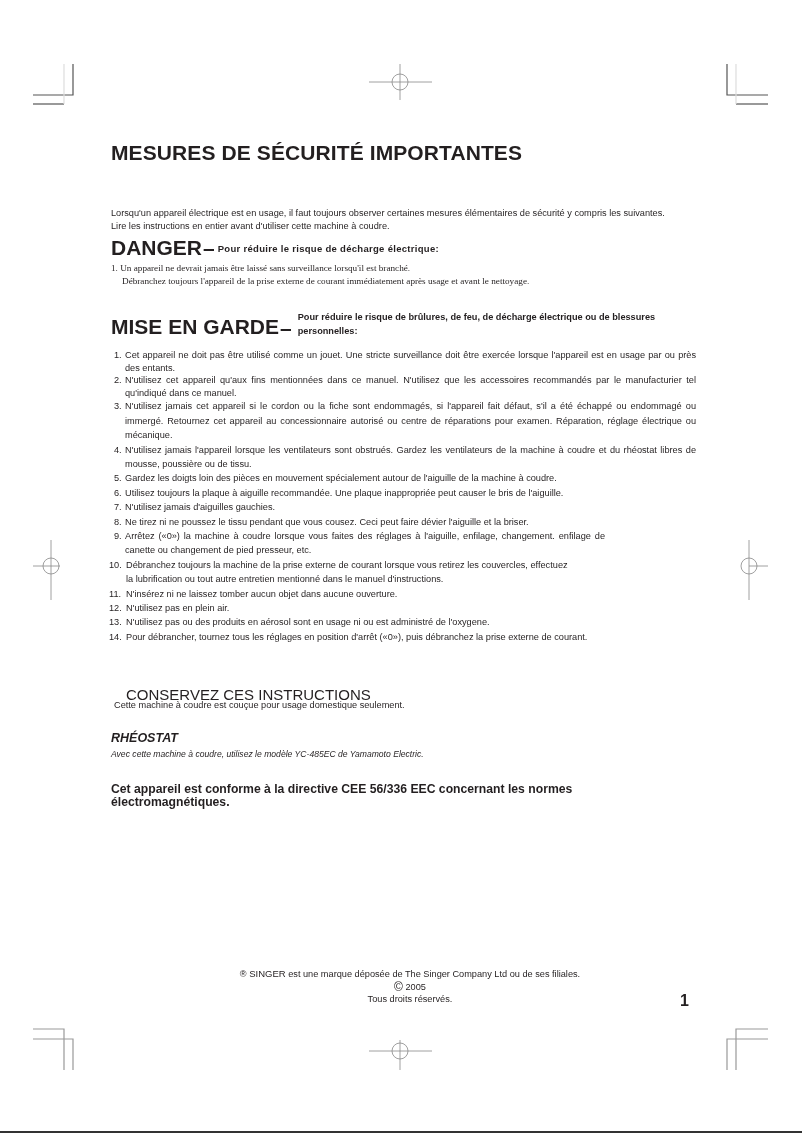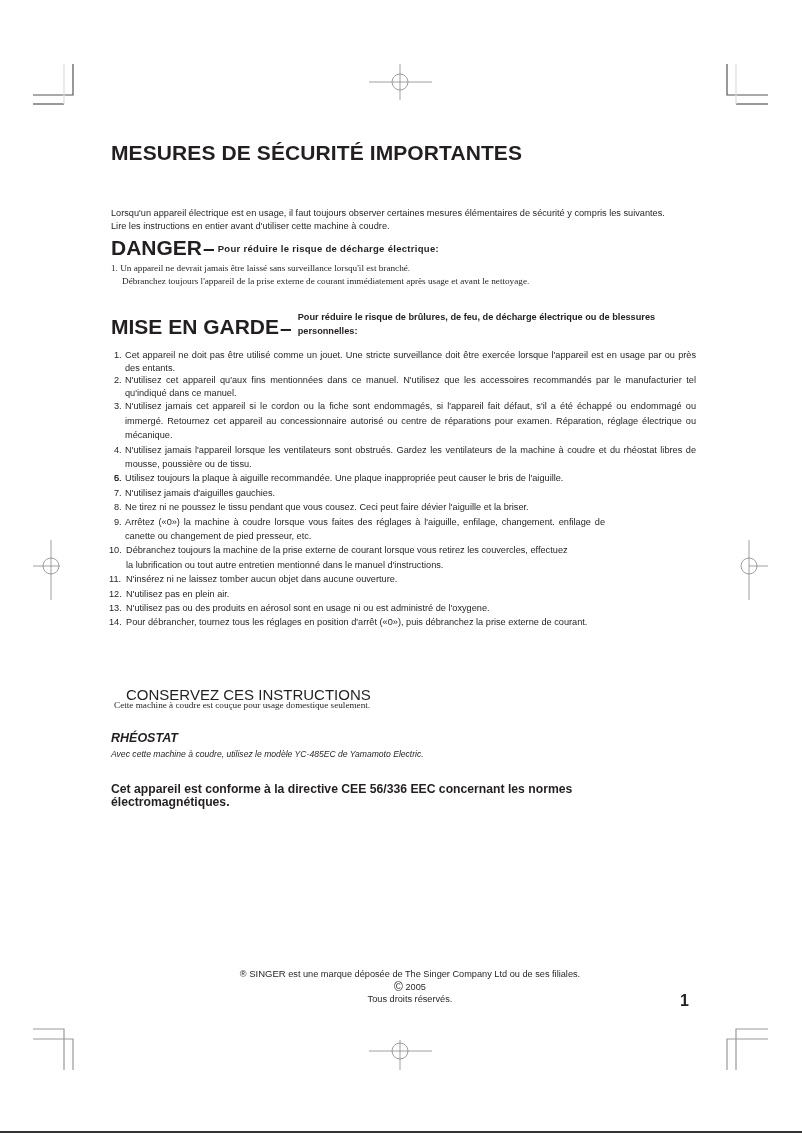--- a/index.html
+++ b/index.html
@@ -29,21 +29,21 @@
     .warn-sub { font-size: 9.2px; font-weight: bold; line-height: 13.5px; width: 380px; margin-left: 3px; padding-bottom: 2px; }
 
     .warn-list { left: 111px; top: 349px; width: 585px; list-style: none; margin: 0; padding: 0; }
     .warn-list li { position: relative; padding-left: 14px; text-align: justify; }
     .warn-list li .num { position: absolute; left: 3px; top: 0; }
     .warn-list li.two .num { left: -2px; }
     .warn-list li.two { padding-left: 15px; }
     .warn-list li.tight { line-height: 14.4px; }
 
     .h2 { left: 111px; top: 671px; font-size: 15px; font-weight: normal; margin: 15px; white-space: nowrap; }
-    .domestic { left: 114px; top: 699px; font-family: Liberation Serif, serif; }
+    .domestic { left: 114px; top: 699px; }
     .rheo-title { left: 111px; top: 731px; font-size: 12.5px; font-weight: bold; font-style: italic; }
     .rheo-text { left: 111px; top: 749px; font-size: 8.6px; font-style: italic; }
     .conform { left: 111px; top: 783px; width: 560px; font-size: 12.2px; font-weight: bold; line-height: 13px; }
 
     .footer { left: 200px; top: 968px; width: 420px; text-align: center; font-size: 9.2px; line-height: 12.5px; }
     .footer .brand { font-size: 9.5px; }
     .copy { display: inline-block; font-size: 12px; vertical-align: -1px; }
     .page-num { left: 680px; top: 992px; font-size: 16px; font-weight: bold; }
   </style>
 </head>
@@ -102,21 +102,21 @@
   <span class="big-label">MISE EN GARDE</span>
     <span class="dash">–</span>
   <span class="warn-sub">Pour réduire le risque de brûlures, de feu, de décharge électrique ou de blessures personnelles:</span>
 </div>
 
 <ol class="abs warn-list body-text">
   <li><span class="num">1.</span><span>Cet appareil ne doit pas être utilisé comme un jouet. Une stricte surveillance doit être exercée lorsque l'appareil est en usage par ou près des entants.</span></li>
   <li><span class="num">2.</span><span>N'utilisez cet appareil qu'aux fins mentionnées dans ce manuel. N'utilisez que les accessoires recommandés par le manufacturier tel qu'indiqué dans ce manuel.</span></li>
   <li class="tight"><span class="num">3.</span><span>N'utilisez jamais cet appareil si le cordon ou la fiche sont endommagés, si l'appareil fait défaut, s'il a été échappé ou endommagé ou immergé. Retournez cet appareil au concessionnaire autorisé ou centre de réparations pour examen. Réparation, réglage électrique ou mécanique.</span></li>
   <li class="tight"><span class="num">4.</span><span>N'utilisez jamais l'appareil lorsque les ventilateurs sont obstrués. Gardez les ventilateurs de la machine à coudre et du rhéostat libres de mousse, poussière ou de tissu.</span></li>
-  <li class="tight"><span class="num">5.</span></li>
+  <li class="tight"><span class="num">5.</span><span>Gardez les doigts loin des pièces en mouvement spécialement autour de l'aiguille de la machine à coudre.</span></li>
   <li class="tight"><span class="num">6.</span><span>Utilisez toujours la plaque à aiguille recommandée. Une plaque inappropriée peut causer le bris de l'aiguille.</span></li>
   <li class="tight"><span class="num">7.</span><span>N'utilisez jamais d'aiguilles gauchies.</span></li>
   <li class="tight"><span class="num">8.</span><span>Ne tirez ni ne poussez le tissu pendant que vous cousez. Ceci peut faire dévier l'aiguille et la briser.</span></li>
   <li class="tight" style="width:480px"><span class="num">9.</span><span>Arrêtez («0») la machine à coudre lorsque vous faites des réglages à l'aiguille, enfilage, changement. enfilage de canette ou changement de pied presseur, etc.</span></li>
   <li class="tight two" style="width:450px;text-align:left"><span class="num">10.</span><span>Débranchez toujours la machine de la prise externe de courant lorsque vous retirez les couvercles, effectuez la lubrification ou tout autre entretien mentionné dans le manuel d'instructions.</span></li>
   <li class="tight two"><span class="num">11.</span><span>N'insérez ni ne laissez tomber aucun objet dans aucune ouverture.</span></li>
   <li class="tight two"><span class="num">12.</span><span>N'utilisez pas en plein air.</span></li>
   <li class="tight two"><span class="num">13.</span><span>N'utilisez pas ou des produits en aérosol sont en usage ni ou est administré de l'oxygene.</span></li>
   <li class="tight two" style="text-align:left"><span class="num">14.</span><span>Pour débrancher, tournez tous les réglages en position d'arrêt («0»), puis débranchez la prise externe de courant.</span></li>
 </ol>

